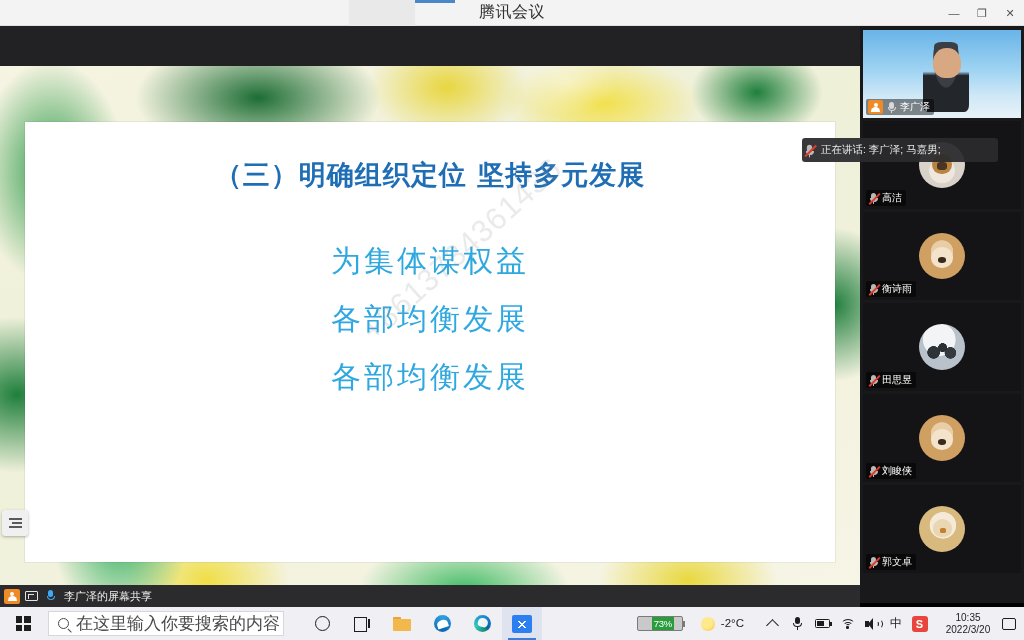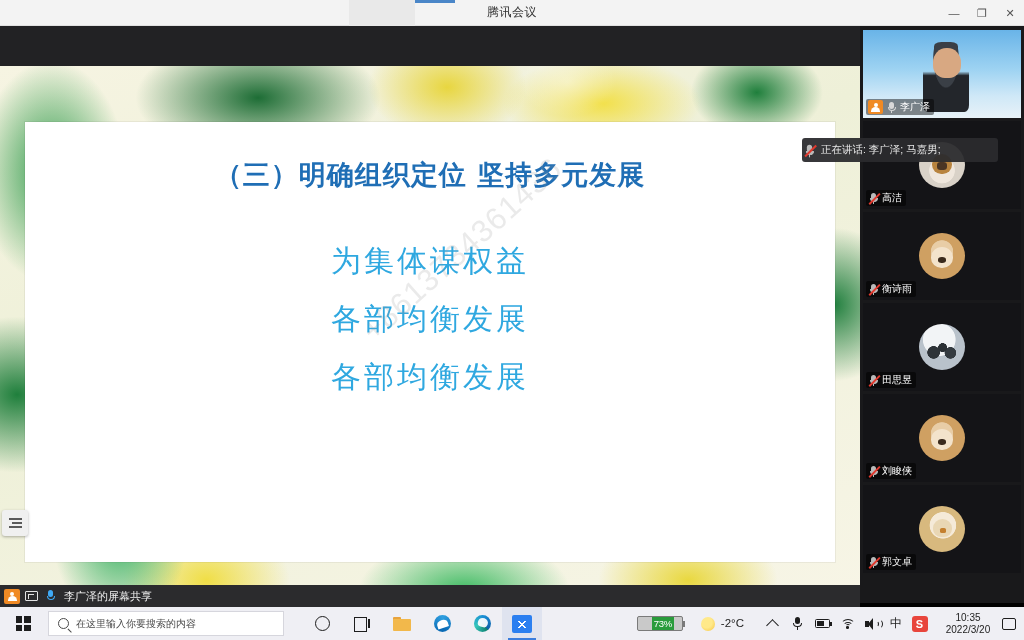--- a/index.html
+++ b/index.html
@@ -18,21 +18,21 @@
     display:flex; align-items:center; justify-content:center;
   }
   .titlebar .tabstrip {
     position:absolute; left:415px; top:0; width:40px; height:3px; background:#4a86c8;
   }
   .titlebar .ghosttab {
     position:absolute; left:349px; top:0px; width:66px; height:26px;
     background:#e9e9e9;
   }
   .titlebar .wintitle {
-    font-size:12px; color:#303030; letter-spacing:.5px; z-index:3;
+    font-size:16px; color:#303030; letter-spacing:.5px; z-index:3;
   }
   .wincontrols { position:absolute; right:0; top:0; height:26px; display:flex; }
   .wincontrols > div {
     width:28px; height:26px; display:flex; align-items:center; justify-content:center;
     color:#555; font-size:11px; line-height:1;
   }
 
   
   .stage {
     position:absolute; left:0; top:26px; width:860px; height:559px;
@@ -253,21 +253,21 @@
     width:236px; height:25px; background:#ffffff; border:1px solid #d6d6dd;
     display:flex; align-items:center; gap:7px; padding:0 9px; margin-left:2px;
   }
   .searchbox .mag {
     width:11px; height:11px; border:1.4px solid #4a4a4a; border-radius:50%; position:relative; flex:0 0 auto;
   }
   .searchbox .mag::after{
     content:""; position:absolute; right:-4px; bottom:-3px; width:5px; height:1.4px;
     background:#4a4a4a; transform:rotate(45deg);
   }
-  .searchbox .ph { font-size:10px; color:#4a4a4a; white-space:nowrap; }
+  .searchbox .ph { font-size:17px; color:#4a4a4a; white-space:nowrap; }
   .tb-apps { display:flex; align-items:center; margin-left:18px; gap:0px; }
   .tb-app {
     width:40px; height:33px; display:flex; align-items:center; justify-content:center; position:relative;
   }
   .tb-app.active { background:#dfe3ef; }
   .tb-app.active::after {
     content:""; position:absolute; bottom:0; left:6px; right:6px; height:2.5px; background:#3b7ddd;
   }
   .ic-cortana { width:15px; height:15px; border:1.7px solid #1d1d1d; border-radius:50%; }
   .ic-taskview { width:16px; height:13px; position:relative; }

